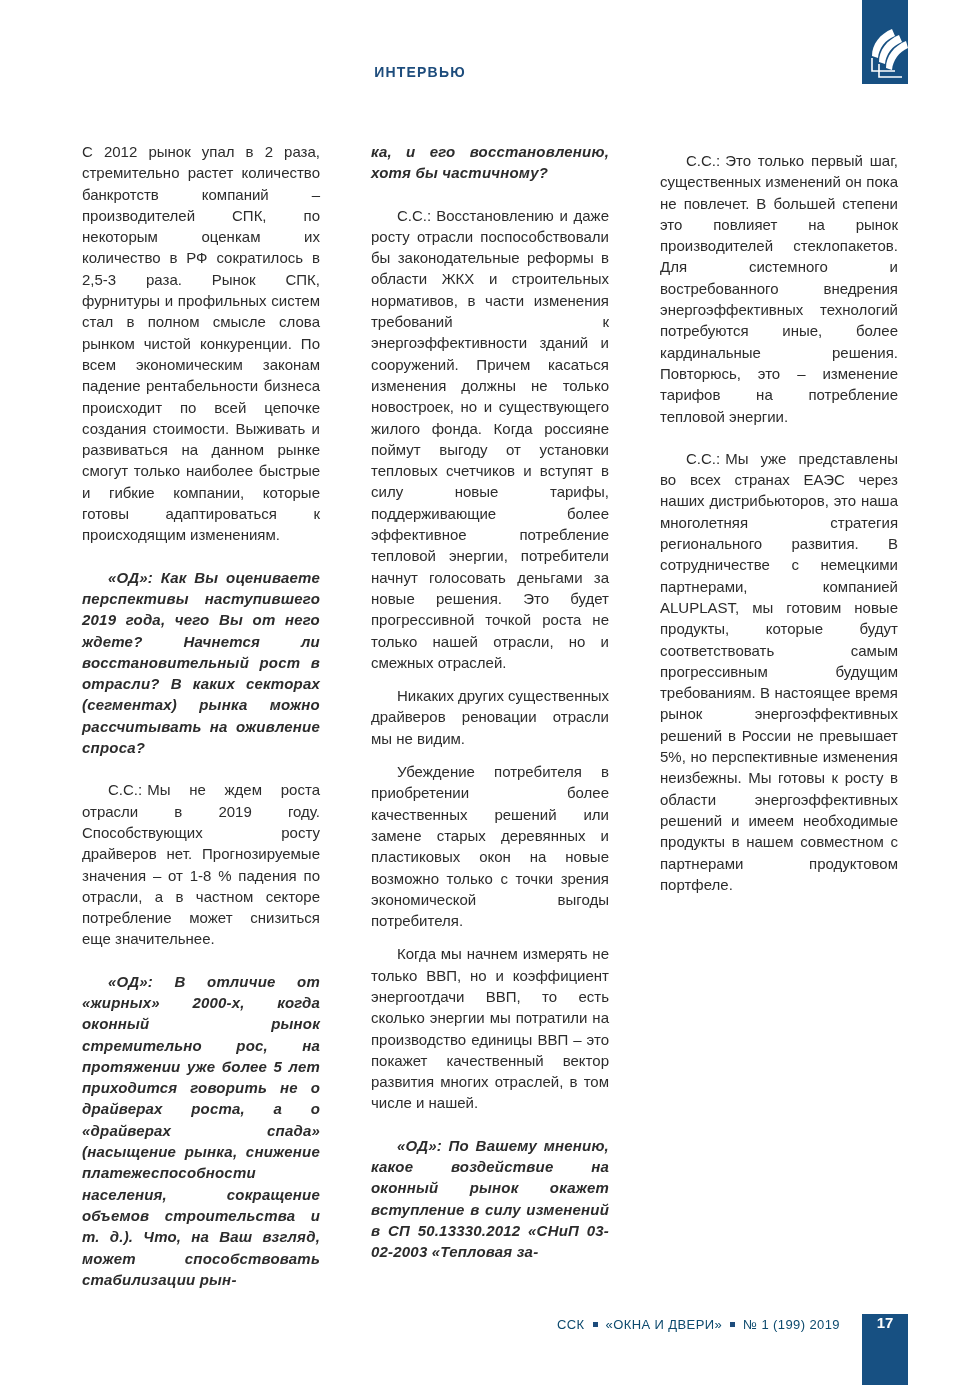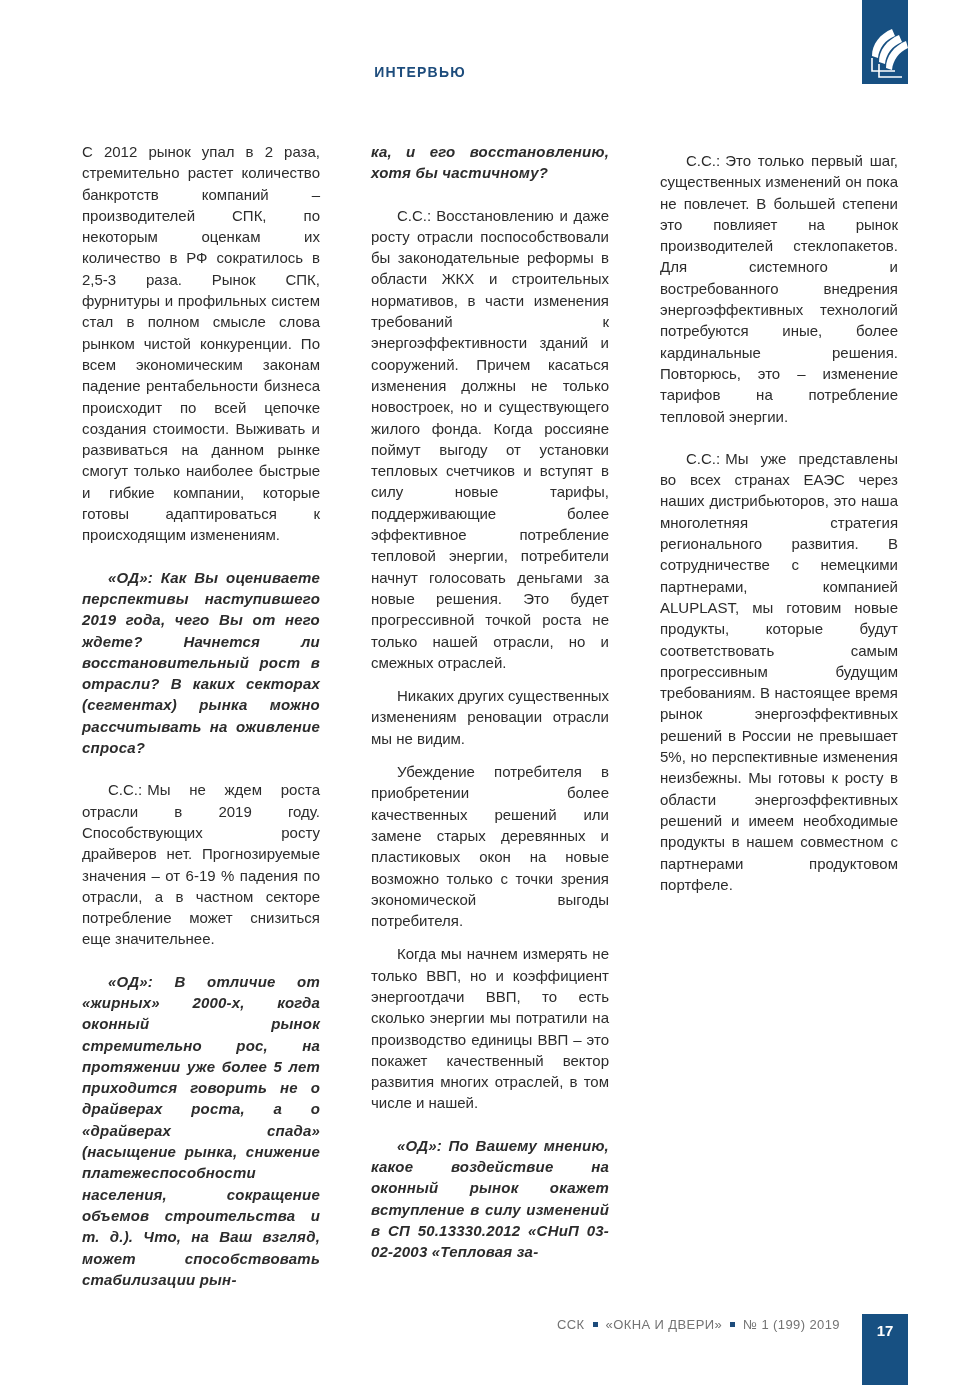--- a/index.html
+++ b/index.html
@@ -63,21 +63,21 @@
 
   
   .footer-line {
     position: absolute;
     top: 1317px;
     left: 0;
     width: 840px;
     text-align: right;
     font-size: 13px;
     letter-spacing: 0.4px;
-    color: #737373;
+    color: #0c4a6e;
     white-space: nowrap;
   }
   .footer-sep {
     display: inline-block;
     width: 5px;
     height: 5px;
     background: #1d4c7c;
     margin: 0 8px;
     vertical-align: 2px;
   }
@@ -85,21 +85,21 @@
     position: absolute;
     left: 862px;
     top: 1314px;
     width: 46px;
     height: 71px;
     background: #175082;
     color: #ffffff;
     font-size: 15px;
     font-weight: 700;
     text-align: center;
-    padding-top: 8px;
+    padding-top: 0;
     box-sizing: border-box;
   }
 </style>
 </head>
 <body>
 
 <div class="page">
 
   <div class="section-label">ИНТЕРВЬЮ</div>
   <div class="header-box">
@@ -116,28 +116,28 @@
         </g>
       </svg>
     </span>
   </div>
 
   <div class="columns">
 
     <div class="col">
       <p class="body flush">С 2012 рынок упал в 2 раза, стремительно растет количество банкротств компаний – производителей СПК, по некоторым оценкам их количество в РФ сократилось в 2,5-3 раза. Рынок СПК, фурнитуры и профильных систем стал в полном смысле слова рынком чистой конкуренции. По всем экономическим законам падение рентабельности бизнеса происходит по всей цепочке создания стоимости. Выживать и развиваться на данном рынке смогут только наиболее быстрые и гибкие компании, которые готовы адаптироваться к происходящим изменениям.</p>
       <p class="question gap">«ОД»: Как Вы оцениваете перспективы наступившего 2019 года, чего Вы от него ждете? Начнется ли восстановительный рост в отрасли? В каких секторах (сегментах) рынка можно рассчитывать на оживление спроса?</p>
-      <p class="answer gap"><span class="lead">С.С.:</span><span>Мы не ждем роста отрасли в 2019 году. Способствующих росту драйверов нет. Прогнозируемые значения – от 6-19 % падения по отрасли, а в частном секторе потребление может снизиться еще значительнее.</span></p>
+      <p class="answer gap"><span class="lead">С.С.:</span><span>Мы не ждем роста отрасли в 2019 году. Способствующих росту драйверов нет. Прогнозируемые значения – от 1-8 % падения по отрасли, а в частном секторе потребление может снизиться еще значительнее.</span></p>
       <p class="question gap">«ОД»: В отличие от «жирных» 2000-х, когда оконный рынок стремительно рос, на протяжении уже более 5 лет приходится говорить не о драйверах роста, а о «драйверах спада» (насыщение рынка, снижение платежеспособности населения, сокращение объемов строительства и т. д.). Что, на Ваш взгляд, может способствовать стабилизации рын-</p>
     </div>
 
     <div class="col">
       <p class="question-cont">ка, и его восстановлению, хотя бы частичному?</p>
       <p class="answer gap"><span class="lead">С.С.:</span><span>Восстановлению и даже росту отрасли поспособствовали бы законодательные реформы в области ЖКХ и строительных нормативов, в части изменения требований к энергоэффективности зданий и сооружений. Причем касаться изменения должны не только новостроек, но и существующего жилого фонда. Когда россияне поймут выгоду от установки тепловых счетчиков и вступят в силу новые тарифы, поддерживающие более эффективное потребление тепловой энергии, потребители начнут голосовать деньгами за новые решения. Это будет прогрессивной точкой роста не только нашей отрасли, но и смежных отраслей.</span></p>
-      <p class="body">Никаких других существенных изменениям реновации отрасли мы не видим.</p>
+      <p class="body">Никаких других существенных драйверов реновации отрасли мы не видим.</p>
       <p class="body">Убеждение потребителя в приобретении более качественных решений или замене старых деревянных и пластиковых окон на новые возможно только с точки зрения экономической выгоды потребителя.</p>
       <p class="body">Когда мы начнем измерять не только ВВП, но и коэффициент энергоотдачи ВВП, то есть сколько энергии мы потратили на производство единицы ВВП – это покажет качественный вектор развития многих отраслей, в том числе и нашей.</p>
       <p class="question gap">«ОД»: По Вашему мнению, какое воздействие на оконный рынок окажет вступление в силу изменений в СП 50.13330.2012 «СНиП 03-02-2003 «Тепловая за-</p>
     </div>
 
     <div class="col">
       <p class="answer gap"><span class="lead">С.С.:</span><span>Это только первый шаг, существенных изменений он пока не повлечет. В большей степени это повлияет на рынок производителей стеклопакетов. Для системного и востребованного внедрения энергоэффективных технологий потребуются иные, более кардинальные решения. Повторюсь, это – изменение тарифов на потребление тепловой энергии.</span></p>
       <p class="answer gap"><span class="lead">С.С.:</span><span>Мы уже представлены во всех странах ЕАЭС через наших дистрибьюторов, это наша многолетняя стратегия регионального развития. В сотрудничестве с немецкими партнерами, компанией ALUPLAST, мы готовим новые продукты, которые будут соответствовать самым прогрессивным будущим требованиям. В настоящее время рынок энергоэффективных решений в России не превышает 5%, но перспективные изменения неизбежны. Мы готовы к росту в области энергоэффективных решений и имеем необходимые продукты в нашем совместном с партнерами продуктовом портфеле.</span></p>
     </div>
 

